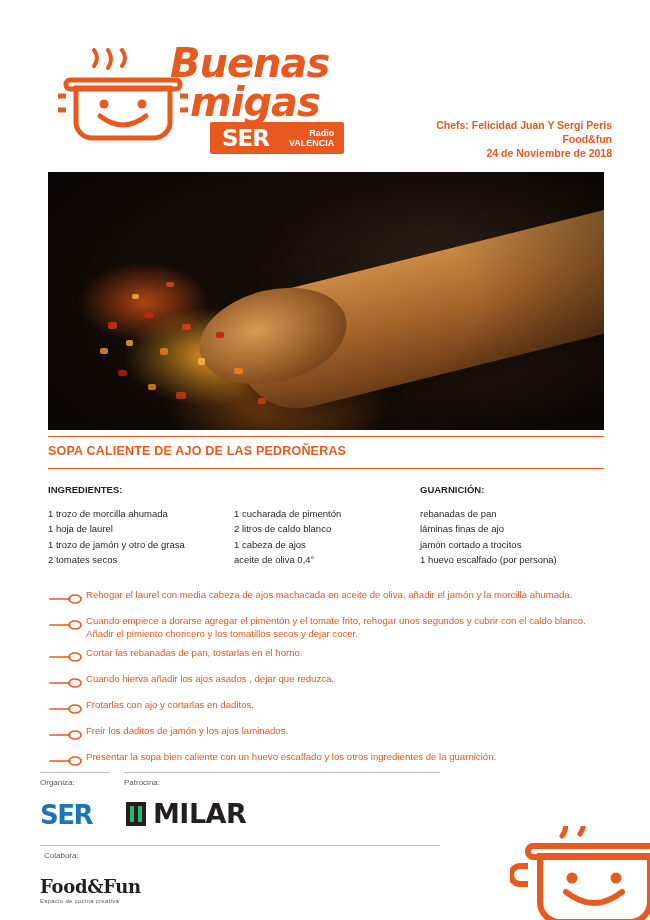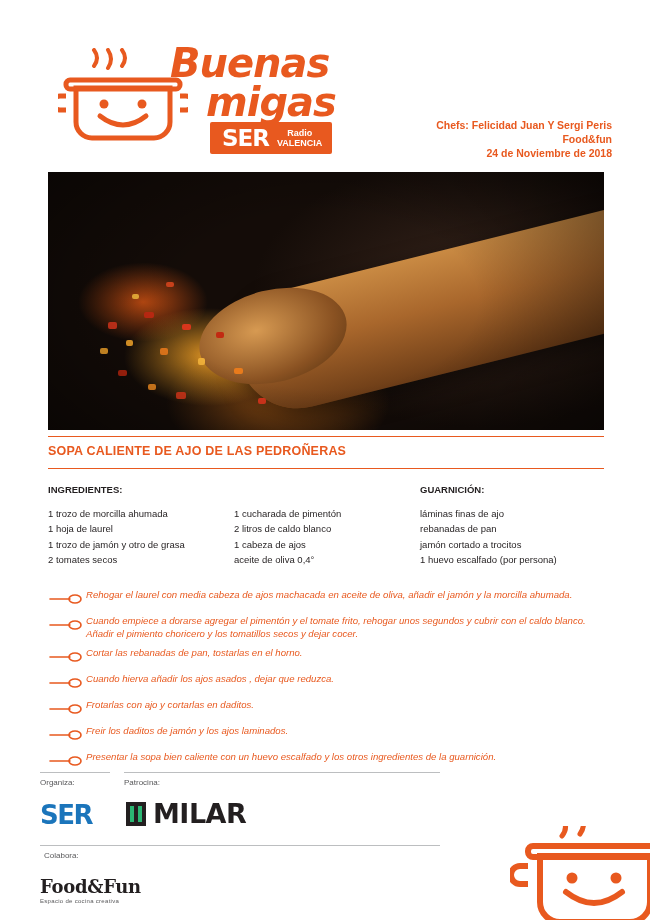--- a/index.html
+++ b/index.html
@@ -50,21 +50,21 @@
   }
   .brand-word .l1 {
     display: block;
     font-size: 40px;
     line-height: 38px;
   }
   .brand-word .l2 {
     display: block;
     font-size: 40px;
     line-height: 40px;
-    margin-left: 36px;
+    margin-left: 20px;
   }
   .ser-bar {
     position: absolute;
     left: 152px;
     top: 96px;
     height: 32px;
     background: #e8591f;
     color: #ffffff;
     display: flex;
     align-items: center;
@@ -72,25 +72,25 @@
     border-radius: 2px;
   }
   .ser-logo {
     font-family: "DejaVu Sans", sans-serif;
     font-weight: bold;
     font-size: 23px;
     letter-spacing: -1px;
     line-height: 23px;
   }
   .ser-sub {
-    margin-left: 8px;
+    margin-left: 20px;
     font-size: 9px;
     line-height: 10px;
     font-weight: bold;
-    text-align: center;
+    text-align: right;
   }
   .chef-block {
     position: absolute;
     right: 38px;
     top: 118px;
     text-align: right;
     color: #e8591f;
     font-size: 10.5px;
     font-weight: bold;
     line-height: 14px;
@@ -196,21 +196,20 @@
     padding: 0;
     list-style: none;
   }
 
   
   .steps {
     position: absolute;
     left: 48px;
     top: 588px;
     width: 560px;
-    font-style: italic;
   }
   .step {
     display: flex;
     align-items: flex-start;
     margin-bottom: 6px;
   }
   .step-icon {
     flex: 0 0 38px;
     margin-top: 2px;
   }
@@ -390,22 +389,22 @@
       <ul>
         <li>1 cucharada de pimentón</li>
         <li>2 litros de caldo blanco</li>
         <li>1 cabeza de ajos</li>
         <li>aceite de oliva 0,4°</li>
       </ul>
     </div>
     <div class="ing-col c3">
       <div class="ing-head">GUARNICIÓN:</div>
       <ul>
+        <li>rebanadas de pan</li>
         <li>láminas finas de ajo</li>
-        <li>rebanadas de pan</li>
         <li>jamón cortado a trocitos</li>
         <li>1 huevo escalfado (por persona)</li>
       </ul>
     </div>
   </div>
 
   <div class="steps">
 
     <div class="step">
       <span class="step-icon">

